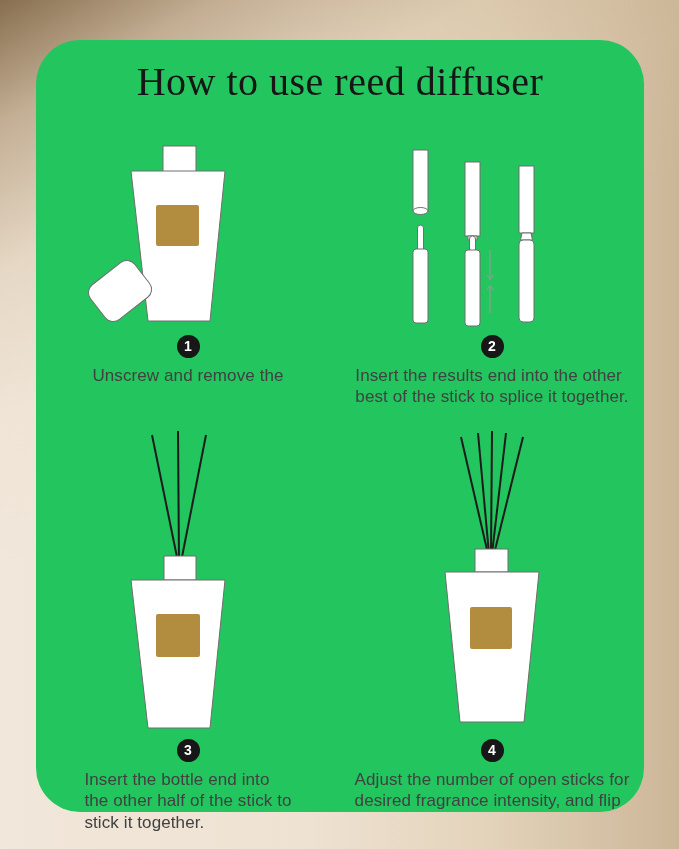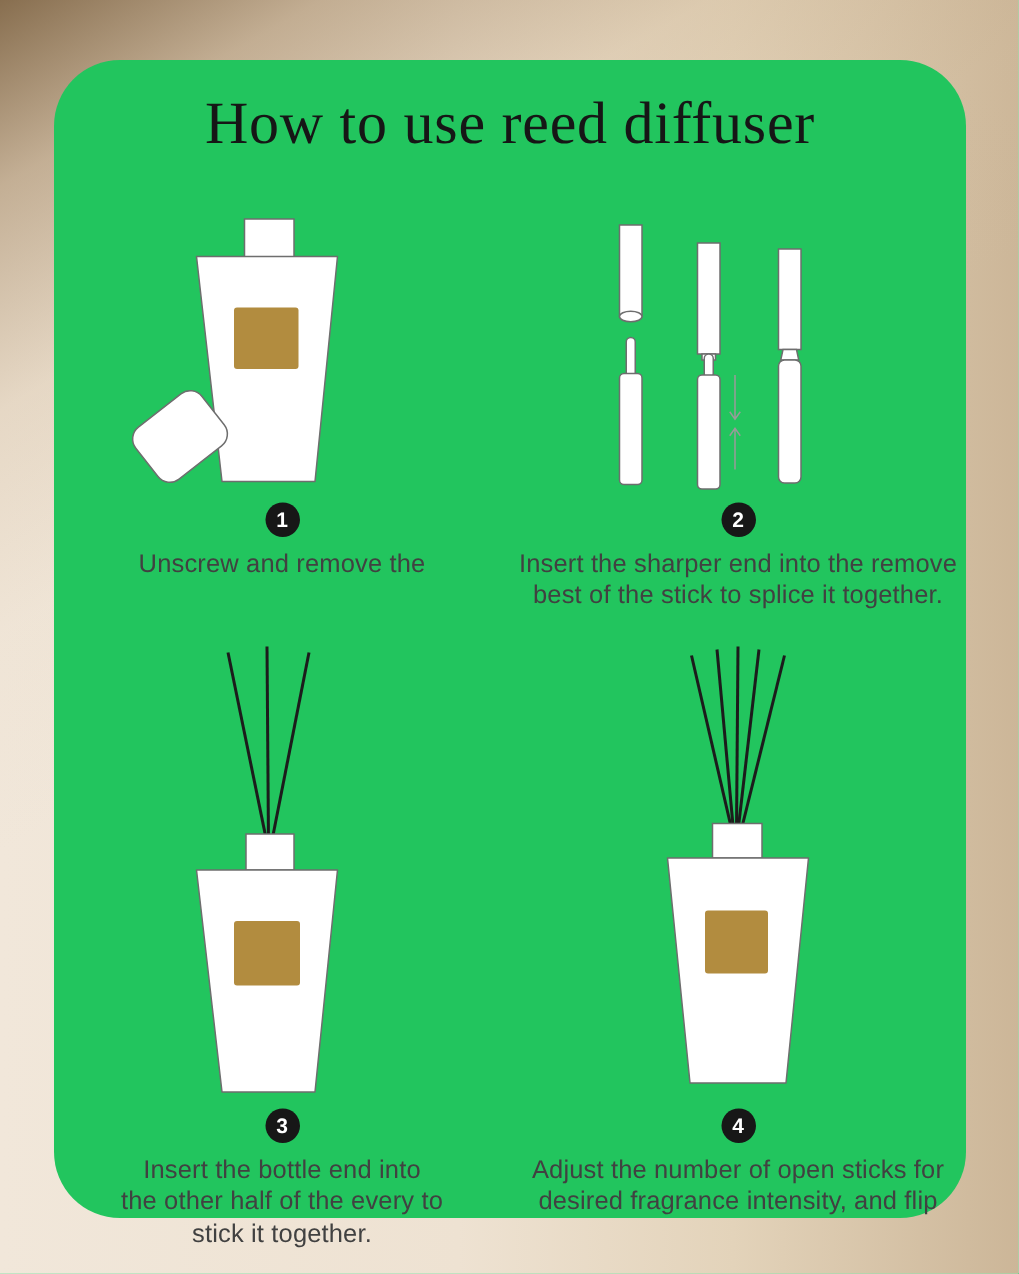--- a/index.html
+++ b/index.html
@@ -39,21 +39,21 @@
     width: 23px; height: 23px; border-radius: 50%;
     background: #171717; color: #ffffff;
     font-size: 14px; font-weight: bold;
     line-height: 23px; text-align: center;
   }
   .caption {
     margin: 7px 0 0 0;
     font-size: 17px;
     line-height: 21.5px;
     color: #414141;
-    text-align: center;
+    text-align: left;
     letter-spacing: 0.1px;
   }
   .caption span { white-space: nowrap; }
   svg .outline { fill: #ffffff; stroke: #6e6e6e; stroke-width: 1; }
   svg .reed { stroke: #1c1c1c; stroke-width: 2; fill: none; }
   svg .gold { fill: #b28c3f; stroke: none; }
   svg .arrow { stroke: #9a9a9a; stroke-width: 1; fill: none; }
 </style>
 </head>
 <body>
@@ -95,36 +95,36 @@
           <path class="arrow" d="M108 175 V148 M104.5 152.5 L108 147.5 L111.5 152.5"></path>
         </g>
 
         <g>
           <rect class="outline" x="137" y="28" width="15" height="67"></rect>
           <path class="outline" d="M140 95 h9 l1.5 7 h-12 z"></path>
           <rect class="outline" x="137" y="102" width="15" height="82" rx="4"></rect>
         </g>
       </svg>
       <div class="badge">2</div>
-      <p class="caption"><span>Insert the sharper end into the remove</span><br><span>best of the stick to splice it together.</span></p>
+      <p class="caption"><span>Insert the results end into the other</span><br><span>best of the stick to splice it together.</span></p>
     </div>
 
     <div class="step">
       <svg class="illus illus-row2" viewBox="0 0 220 310">
         <g>
           <path class="reed" d="M100 140 L74 13"></path>
           <path class="reed" d="M101 140 L100 9"></path>
           <path class="reed" d="M103 140 L128 13"></path>
         </g>
         <rect class="outline" x="86" y="134" width="32" height="24"></rect>
         <path class="outline" d="M53 158 L147 158 L132 306 L70 306 Z" stroke-linejoin="round"></path>
         <rect class="gold" x="78" y="192" width="44" height="43" rx="2"></rect>
       </svg>
       <div class="badge">3</div>
-      <p class="caption"><span>Insert the bottle end into</span><br><span>the other half of the every to</span><br><span>stick it together.</span></p>
+      <p class="caption"><span>Insert the bottle end into</span><br><span>the other half of the stick to</span><br><span>stick it together.</span></p>
     </div>
 
     <div class="step">
       <svg class="illus illus-row2" viewBox="0 0 220 310">
         <g>
           <path class="reed" d="M106 132 L79 15"></path>
           <path class="reed" d="M107 132 L96 11"></path>
           <path class="reed" d="M109 132 L110 9"></path>
           <path class="reed" d="M110 132 L124 11"></path>
           <path class="reed" d="M112 132 L141 15"></path>

